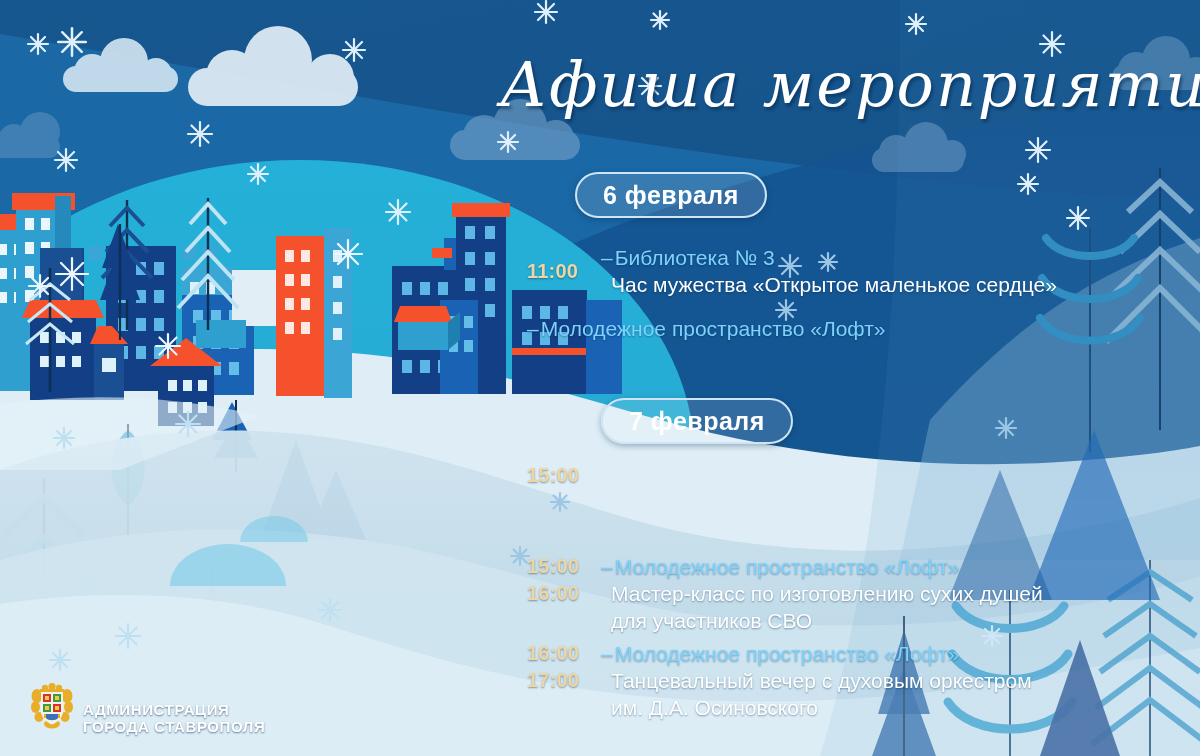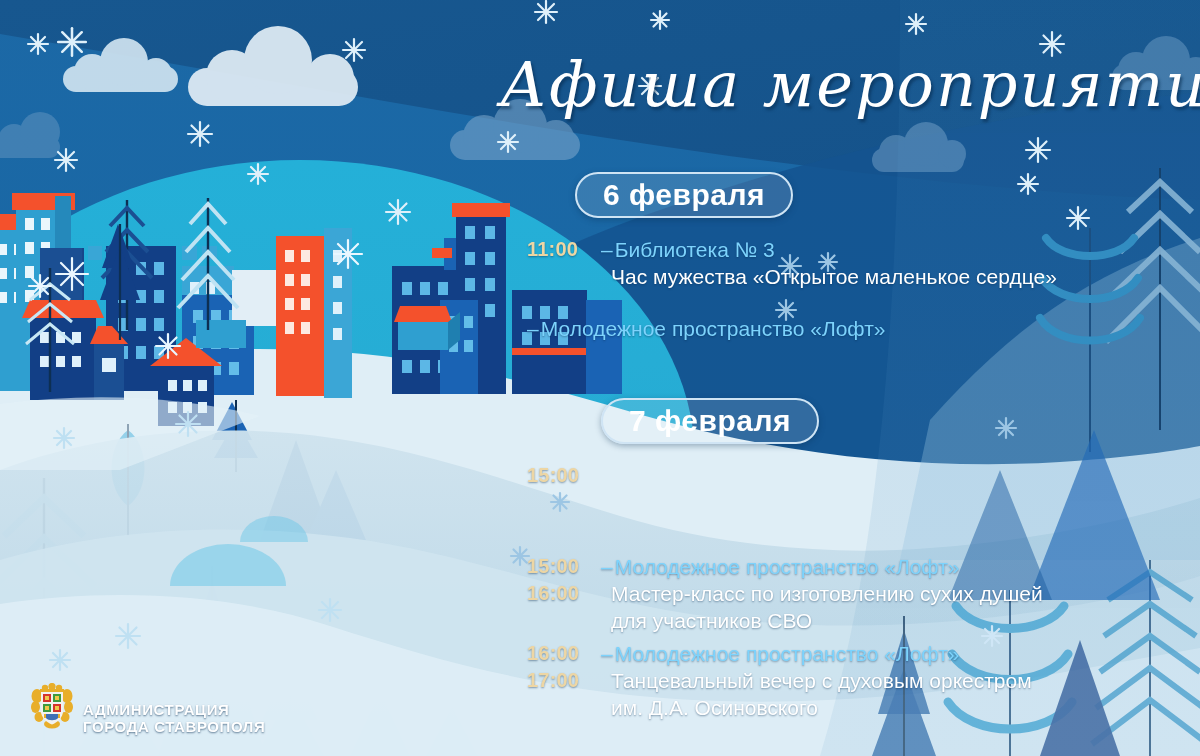--- a/index.html
+++ b/index.html
@@ -40,21 +40,21 @@
 
   .date-badge{
     position:absolute;
     display:inline-flex;align-items:center;justify-content:center;
     height:46px;
     padding:17px 26px;
     border:2px solid #cfe4f4;
     border-radius:24px;
     background:rgba(255,255,255,.13);
     color:#ffffff;
-    font-size:30px;
+    font-size:25px;
     font-weight:700;
     letter-spacing:.5px;
     box-shadow:0 2px 6px rgba(8,45,83,.35);
   }
   #badge-feb6{left:575px;top:172px;}
   #badge-feb7{left:601px;top:398px;}
 
   .event{
     position:absolute;
     left:527px;
@@ -85,21 +85,21 @@
   .ev-desc{
     color:#ffffff;
     font-size:21px;
     line-height:27px;
     font-weight:400;
     padding-left:10px;
     text-shadow:0 1px 2px rgba(7,42,78,.45);
   }
   .ev-desc div{white-space:nowrap;}
 
-  #ev-1{top:236px;}
+  #ev-1{top:244px;align-items:center;}
   #ev-2{top:315px;}
   #ev-3{top:462px;}
   #ev-4{top:553px;}
   #ev-5{top:640px;}
 
   
   #logo{
     position:absolute;
     left:30px;top:676px;
     display:flex;align-items:center;gap:9px;

